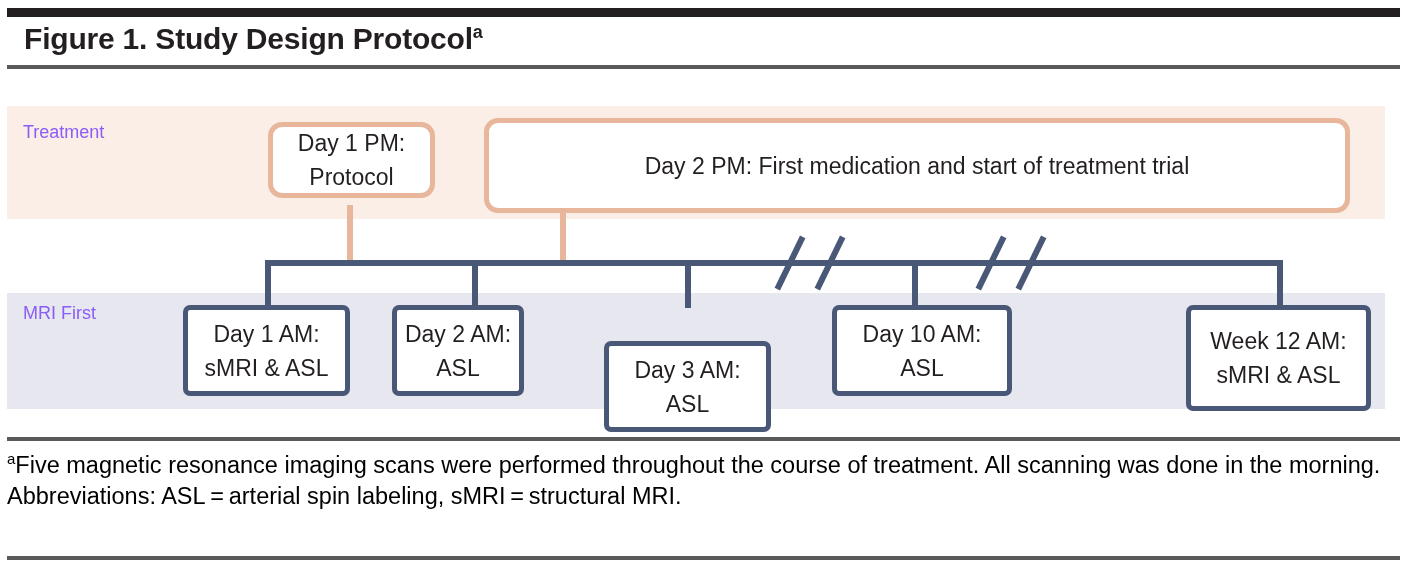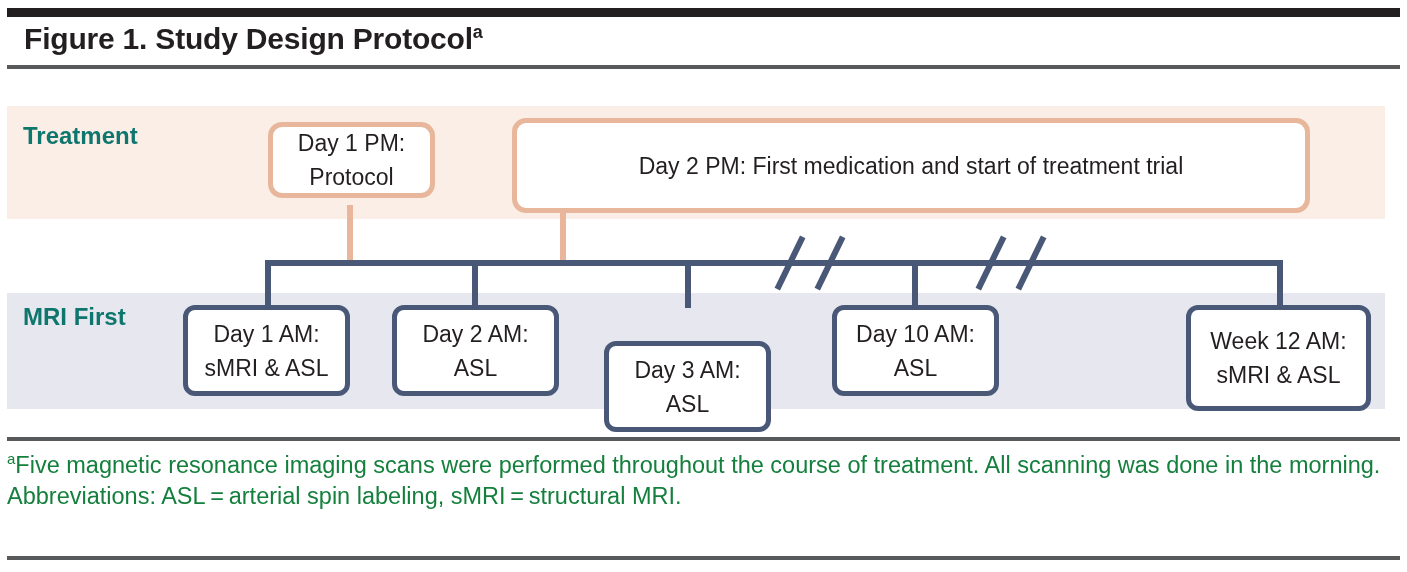--- a/index.html
+++ b/index.html
@@ -65,23 +65,23 @@
     height: 113px;
     background: #faeee7;
   }
   .band-mri {
     top: 293px;
     height: 116px;
     background: #e6e7ef;
   }
   .band-label {
     position: absolute;
-    font-size: 24px;
-    font-weight: bold;
-    color: #0f766e;
+    font-size: 18px;
+    font-weight: normal;
+    color: #8b5cf6;
     white-space: nowrap;
   }
   .label-treatment { left: 23px; top: 122px; }
   .label-mri { left: 23px; top: 303px; }
 
   
   .conn {
     position: absolute;
     background: #e8b79b;
   }
@@ -145,48 +145,48 @@
     font-size: 23px;
     line-height: 34px;
     color: #231f20;
   }
   .node-treat {
     border: 5px solid #e8b79b;
     border-radius: 14px;
   }
   .node-mri {
     border: 5px solid #4a5878;
-    border-radius: 12px;
+    border-radius: 7px;
   }
 
   .box-placebo { left: 268px; top: 122px; width: 167px; height: 76px; }
-  .box-med     { left: 512px; top: 118px; width: 798px; height: 95px; }
+  .box-med     { left: 484px; top: 118px; width: 866px; height: 95px; }
 
   .box-d1  { left: 183px;  top: 305px; width: 167px; height: 91px; }
-  .box-d2  { left: 392px;  top: 305px; width: 167px; height: 91px; }
+  .box-d2  { left: 392px;  top: 305px; width: 132px; height: 91px; }
   .box-d3  { left: 604px;  top: 305px; width: 167px; height: 91px; margin-top: 36px; }
-  .box-d10 { left: 832px;  top: 305px; width: 167px; height: 91px; }
+  .box-d10 { left: 832px;  top: 305px; width: 180px; height: 91px; }
   .box-w12 { left: 1186px; top: 305px; width: 185px; height: 106px; }
 
   .node-line { display: block; white-space: nowrap; }
 
   
   .rule-above-notes {
     position: absolute;
     left: 7px; top: 437px;
     width: 1393px; height: 4px;
     background: #58595b;
   }
   .notes {
     position: absolute;
     left: 7px; top: 450px;
     width: 1395px;
     font-size: 23.5px;
     line-height: 31px;
-    color: #15803d;
+    color: #000000;
   }
   .note-a {
     text-indent: -16px;
     padding-left: 16px;
   }
   .note-a sup {
     font-size: 15px;
     vertical-align: super;
     line-height: 0;
   }

